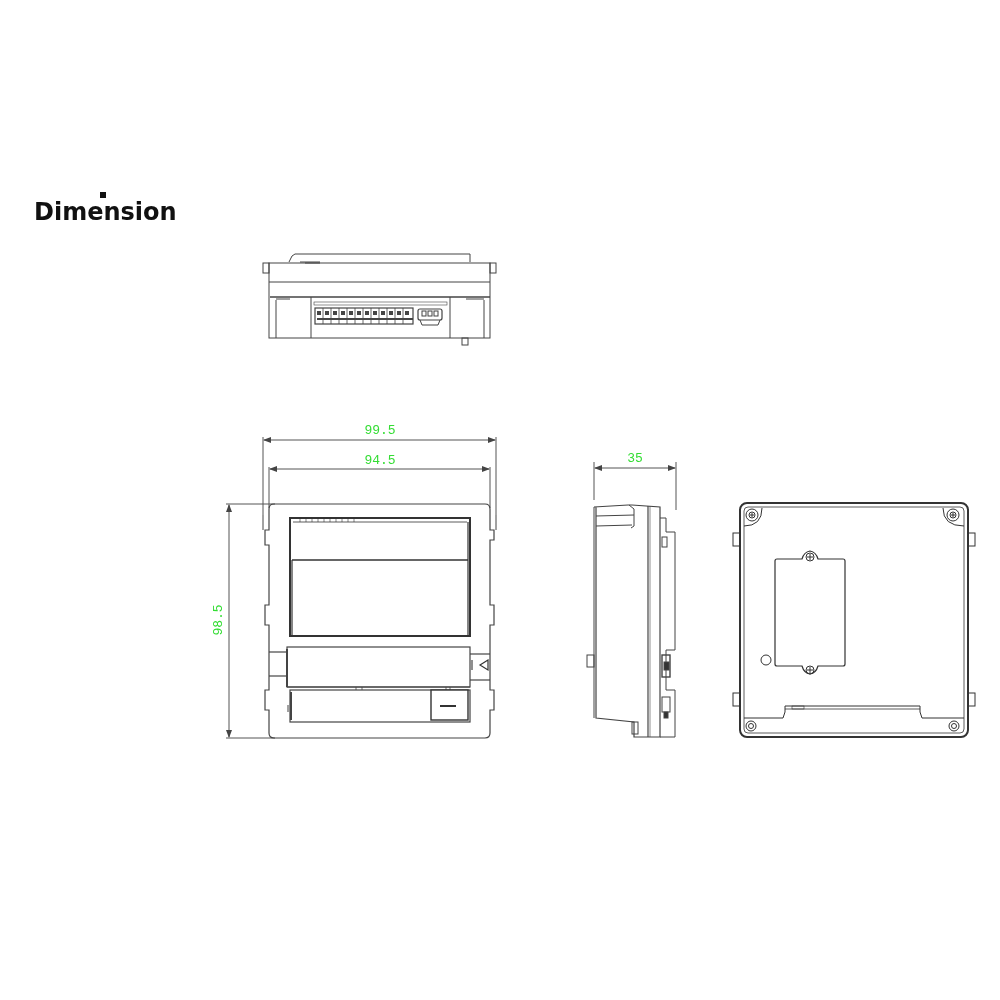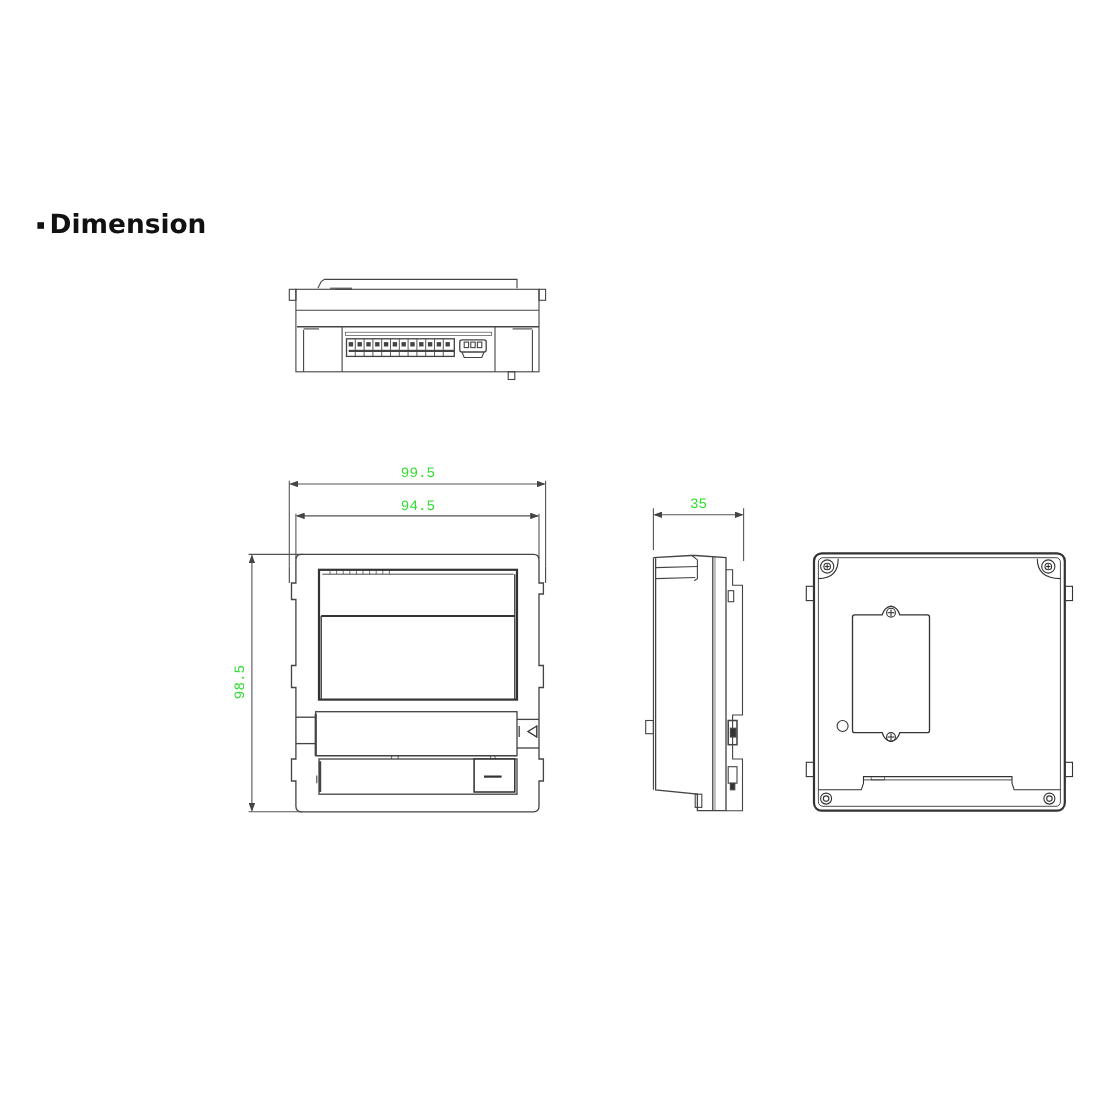--- a/index.html
+++ b/index.html
@@ -1,17 +1,17 @@
 <!DOCTYPE html>
 <html><head>
   <meta charset="utf-8">
   <style>
     html, body { margin: 0; padding: 0; background: #ffffff; }
     body { width: 1000px; height: 1000px; position: relative; overflow: hidden; font-family: "DejaVu Sans", sans-serif; }
-    .heading { position: absolute; left: 34px; top: 190px; display: flex; align-items: center; }
+    .heading { position: absolute; left: 34px; top: 190px; display: flex; align-items: center; flex-direction: column; }
     .heading .bullet { width: 6px; height: 6px; background: #111; margin-right: 5px; margin-top: 2px; }
     .heading .title { font-family: "DejaVu Sans", sans-serif; font-weight: bold; font-size: 24px; color: #111; letter-spacing: 0px; }
     svg.drawing { position: absolute; left: 0; top: 0; }
     .dim { font-family: "Liberation Mono", monospace; font-size: 13px; fill: #33dd33; }
   </style>
 </head>
 <body>
 
 <div class="heading">
   <span class="bullet"></span>

